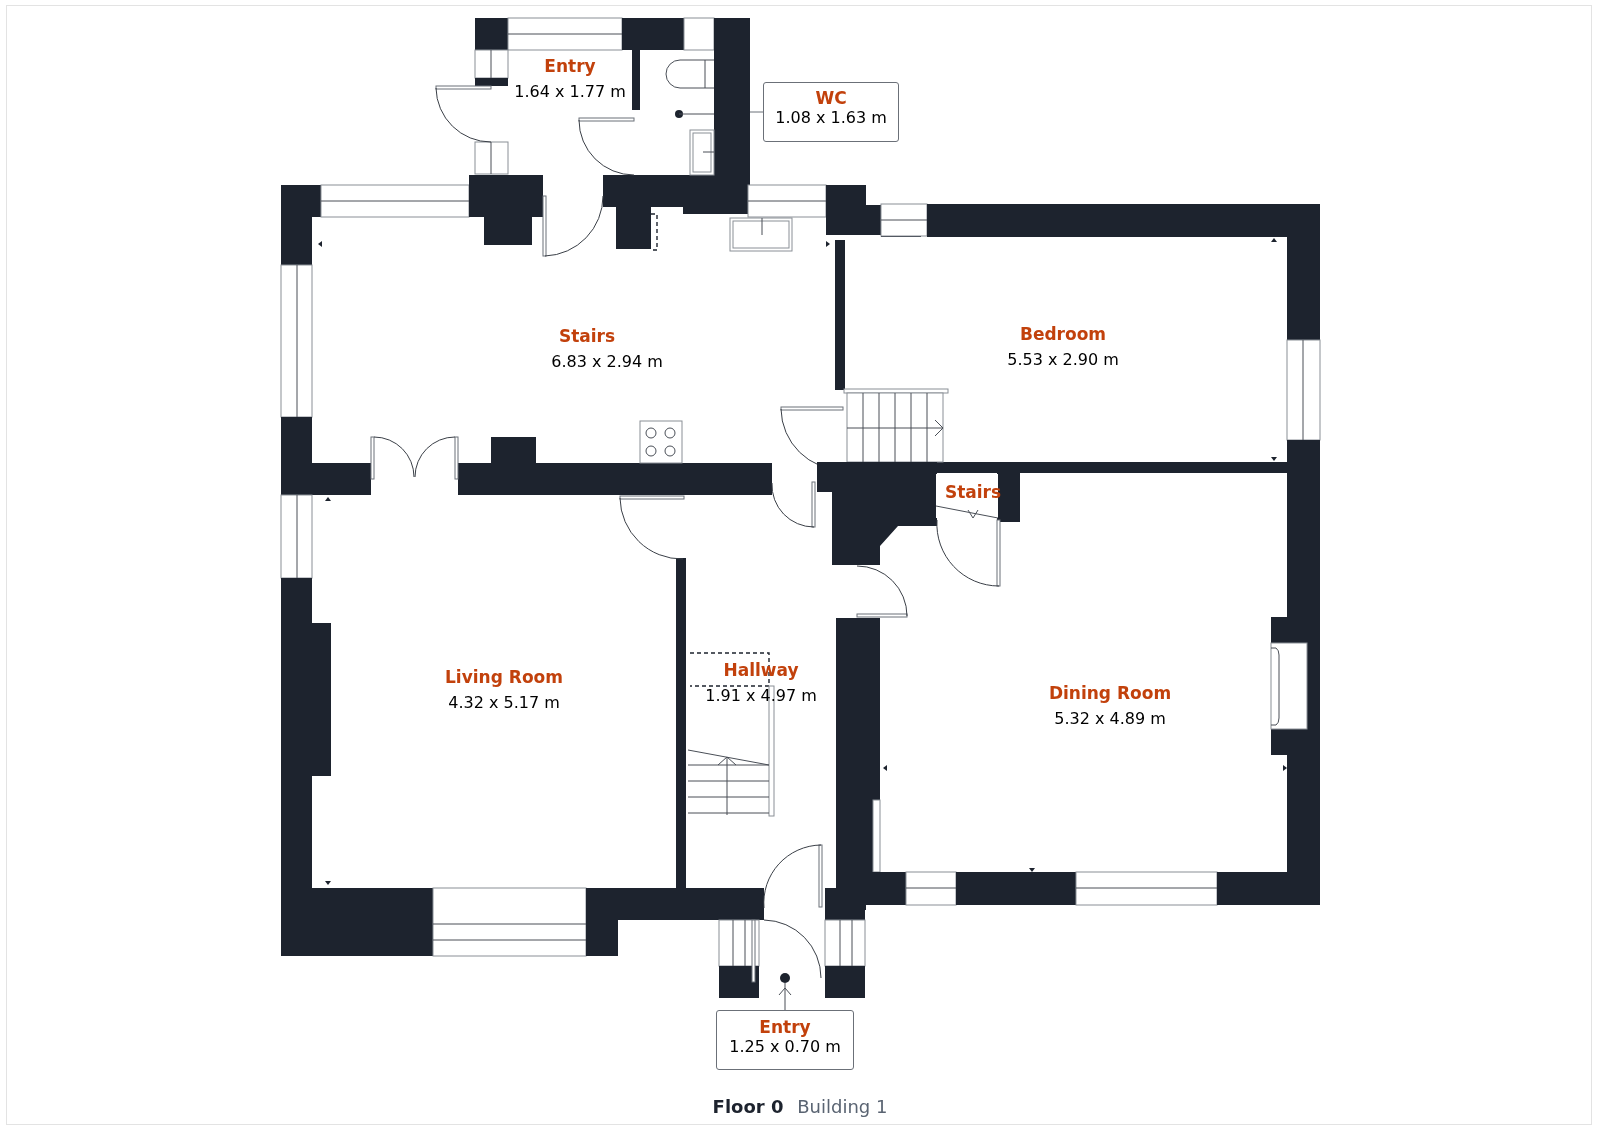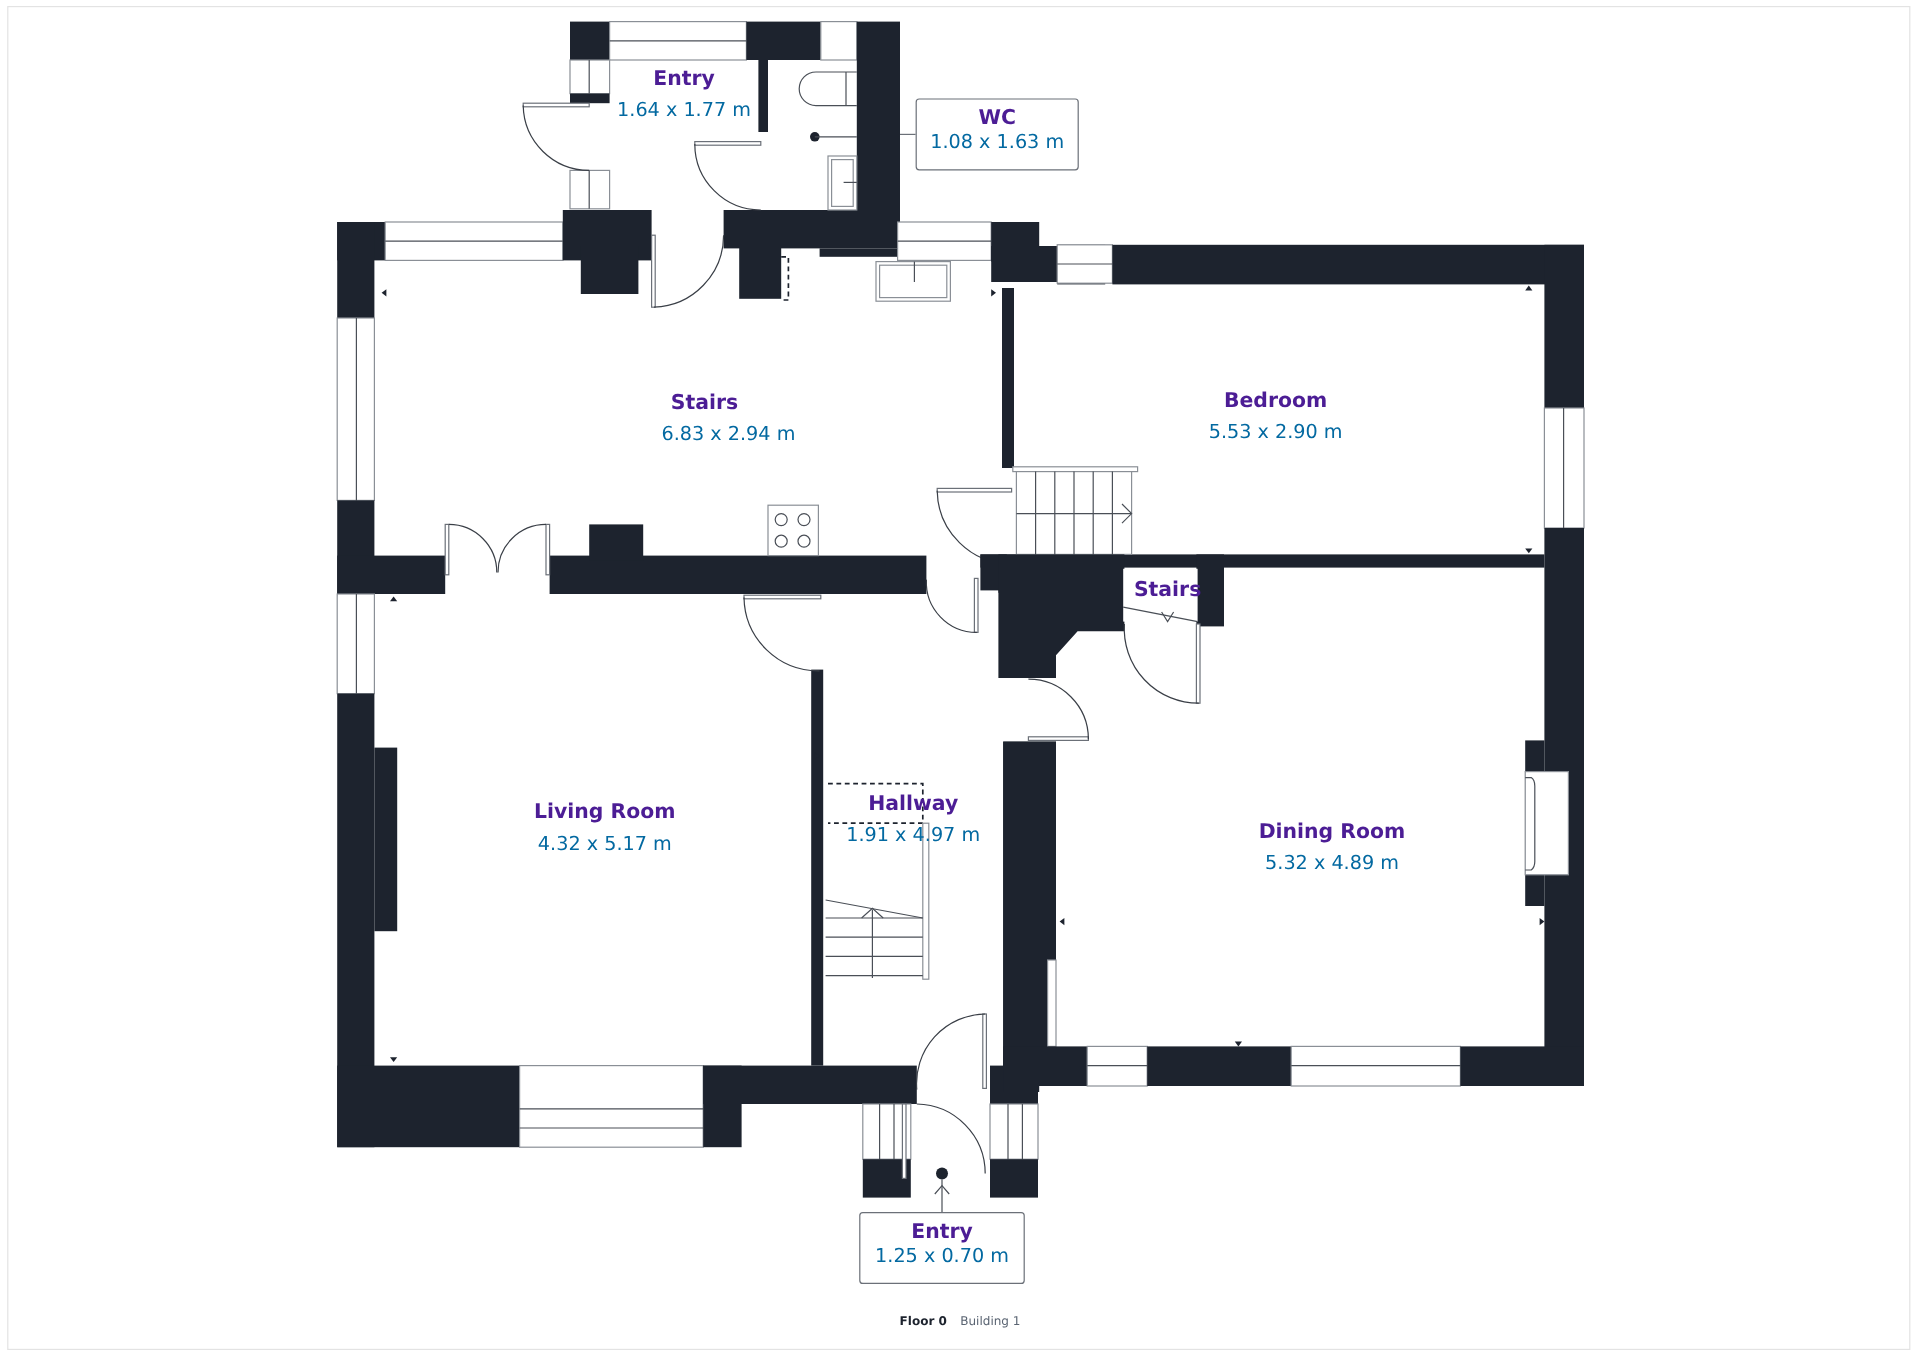--- a/index.html
+++ b/index.html
@@ -6,25 +6,25 @@
     body { width: 1600px; height: 1131px; position: relative; overflow: hidden; font-family: "DejaVu Sans", sans-serif; }
     .frame { position: absolute; left: 6px; top: 5px; width: 1586px; height: 1120px; border: 1px solid #e3e3e3; box-sizing: border-box; }
     svg.plan { position: absolute; left: 0; top: 0; }
     .wall { fill: #1d232e; }
     .win { fill: #ffffff; stroke: #8a8f96; stroke-width: 1; }
     .line { fill: none; stroke: #4a4f57; stroke-width: 1; }
     .door-leaf { fill: #ffffff; stroke: #6b7078; stroke-width: 1; }
     .arc { fill: none; stroke: #3a3f47; stroke-width: 1; }
     .dash { fill: none; stroke: #1d232e; stroke-width: 1.4; stroke-dasharray: 4 3; }
     .tick { fill: #1d232e; }
-    .room-name { position: absolute; font-family: "DejaVu Sans", sans-serif; font-weight: bold; font-size: 17px; color: #4c1d95; transform: translateX(-50%); white-space: nowrap; }
-    .room-dim { position: absolute; font-family: "DejaVu Sans", sans-serif; font-size: 16px; color: #0369a1; transform: translateX(-50%); white-space: nowrap; }
+    .room-name { position: absolute; font-family: "DejaVu Sans", sans-serif; font-weight: bold; font-size: 17px; color: #c2410c; transform: translateX(-50%); white-space: nowrap; }
+    .room-dim { position: absolute; font-family: "DejaVu Sans", sans-serif; font-size: 16px; color: #000000; transform: translateX(-50%); white-space: nowrap; }
     .label-box { position: absolute; background: #fff; border: 1px solid #6b7078; border-radius: 3px; box-sizing: border-box; text-align: center; }
     .label-box .room-name, .label-box .room-dim { position: static; transform: none; }
-    .footer { position: absolute; top: 1096px; left: 0; width: 1600px; text-align: center; font-size: 10px; font-family: "DejaVu Sans", sans-serif; }
+    .footer { position: absolute; top: 1096px; left: 0; width: 1600px; text-align: center; font-size: 18px; font-family: "DejaVu Sans", sans-serif; }
     .footer .floor { font-weight: bold; color: #1d232e; margin-right: 8px; }
     .footer .bld { color: #5a6472; }
   </style>
 </head>
 <body>
 
 <div class="frame"></div>
 
 <svg class="plan" width="1600" height="1131" viewBox="0 0 1600 1131">
 

